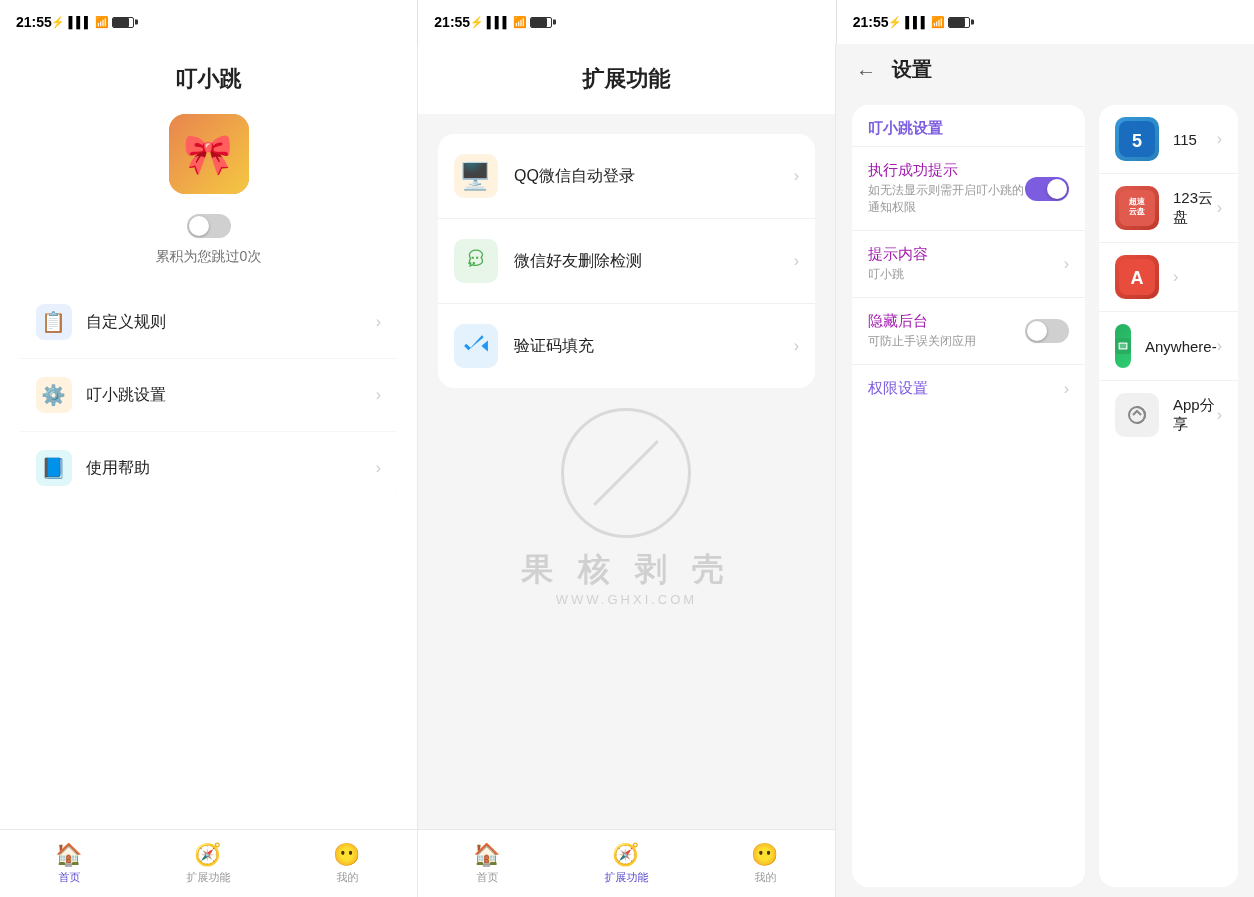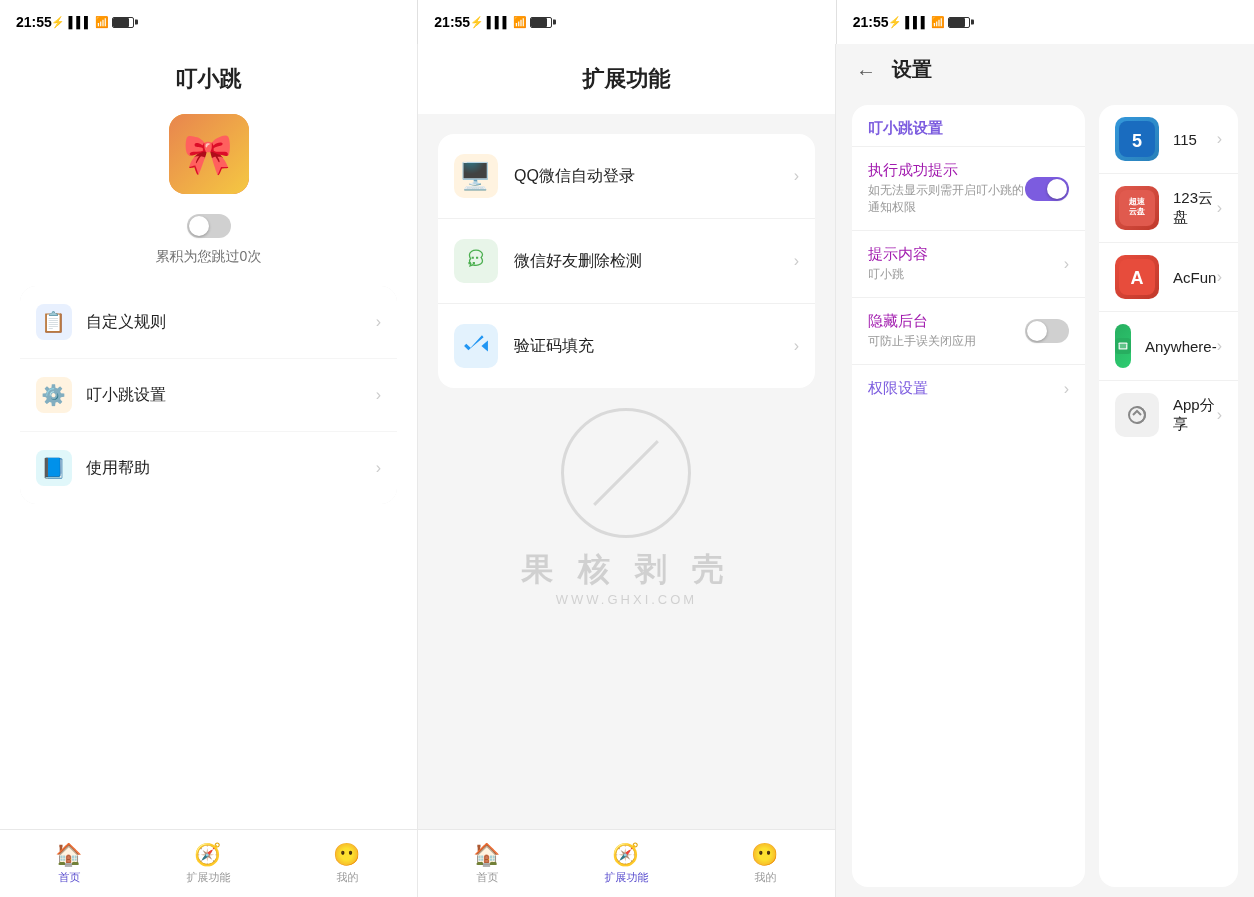--- a/index.html
+++ b/index.html
@@ -623,21 +623,20 @@
           <span class="row-arrow">›</span>
         </div>
 
         <div class="app-item">
           <div class="app-icon-wrap" style="background:linear-gradient(135deg,#e74c3c,#c0392b);border-radius:10px;">
             <svg width="36" height="36" viewBox="0 0 36 36">
               <rect width="36" height="36" rx="8" fill="#e74c3c"></rect>
               <text x="18" y="25" text-anchor="middle" fill="white" font-size="18" font-weight="bold">A</text>
             </svg>
           </div>
-          <span class="app-name">AcFun</span>
           <span class="row-arrow">›</span>
         </div>
 
         <div class="app-item">
           <div class="app-icon-wrap" style="background:linear-gradient(135deg,#27ae60,#2ecc71);border-radius:10px;">
             <svg width="36" height="36" viewBox="0 0 36 36">
               <rect width="36" height="36" rx="8" fill="#27ae60"></rect>
               <rect x="8" y="10" width="20" height="16" rx="2" fill="white" opacity="0.9"></rect>
               <rect x="11" y="13" width="14" height="10" rx="1" fill="#27ae60" opacity="0.7"></rect>
             </svg>

